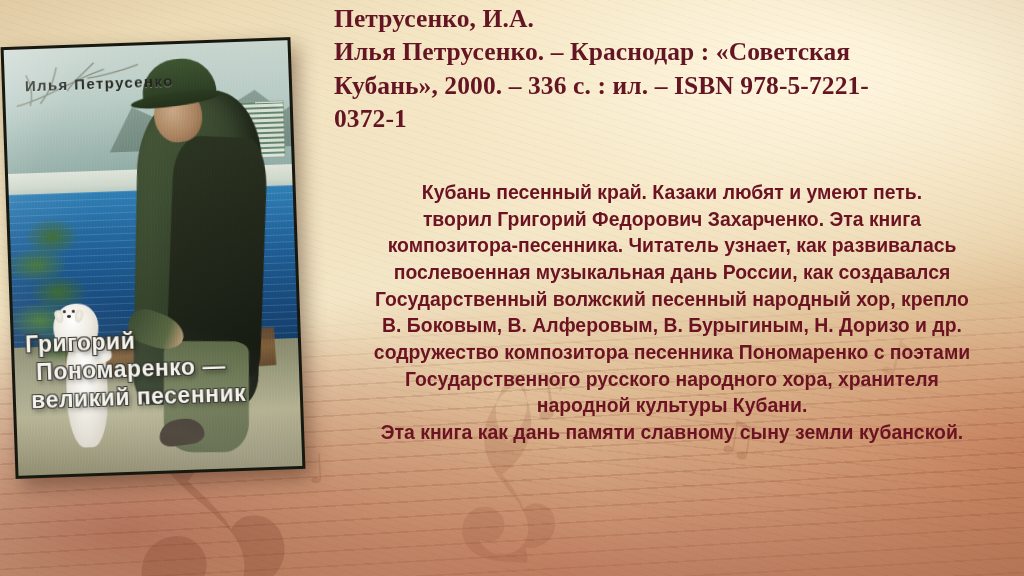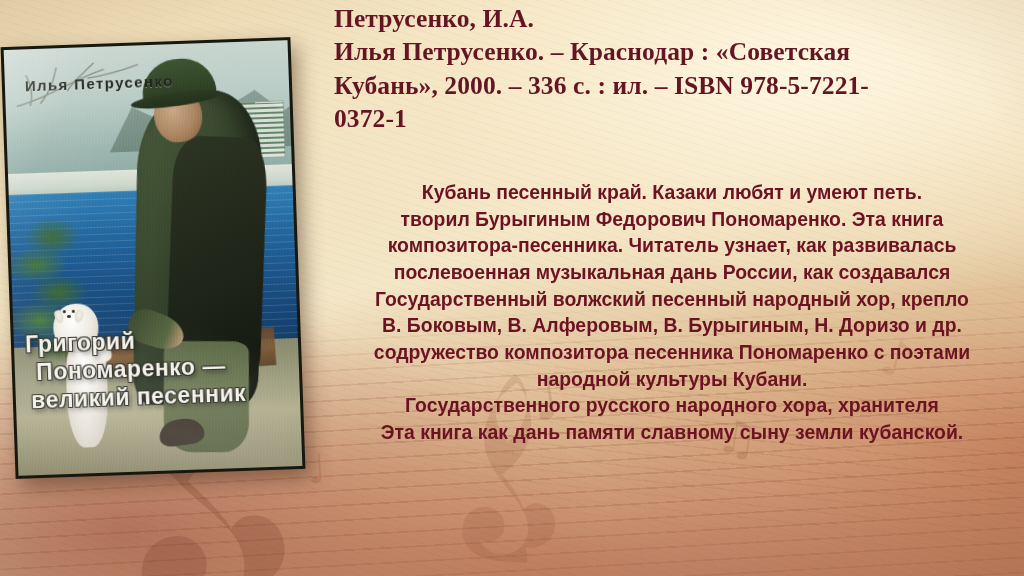--- a/index.html
+++ b/index.html
@@ -507,25 +507,25 @@
 
     <div class="heading">
       <span class="hl">Петрусенко, И.А.</span>
       <span class="hl">Илья Петрусенко. – Краснодар : «Советская</span>
       <span class="hl">Кубань», 2000. – 336 с. : ил. – ISBN 978-5-7221-</span>
       <span class="hl">0372-1</span>
     </div>
 
     <div class="body">
       <span class="bl">Кубань песенный край. Казаки любят и умеют петь.</span>
-      <span class="bl">творил Бурыгиным Федорович Пономаренко. Эта книга</span>
+      <span class="bl">творил Григорий Федорович Захарченко. Эта книга</span>
       <span class="bl">композитора-песенника. Читатель узнает, как развивалась</span>
       <span class="bl">послевоенная музыкальная дань России, как создавался</span>
       <span class="bl">Государственный волжский песенный народный хор, крепло</span>
       <span class="bl">В. Боковым, В. Алферовым, В. Бурыгиным, Н. Доризо и др.</span>
       <span class="bl">содружество композитора песенника Пономаренко с поэтами</span>
+      <span class="bl">Государственного русского народного хора, хранителя</span>
       <span class="bl">народной культуры Кубани.</span>
-      <span class="bl">Государственного русского народного хора, хранителя</span>
       <span class="bl">Эта книга как дань памяти славному сыну земли кубанской.</span>
     </div>
 
   </div>
 </div>
 
 </body></html>

